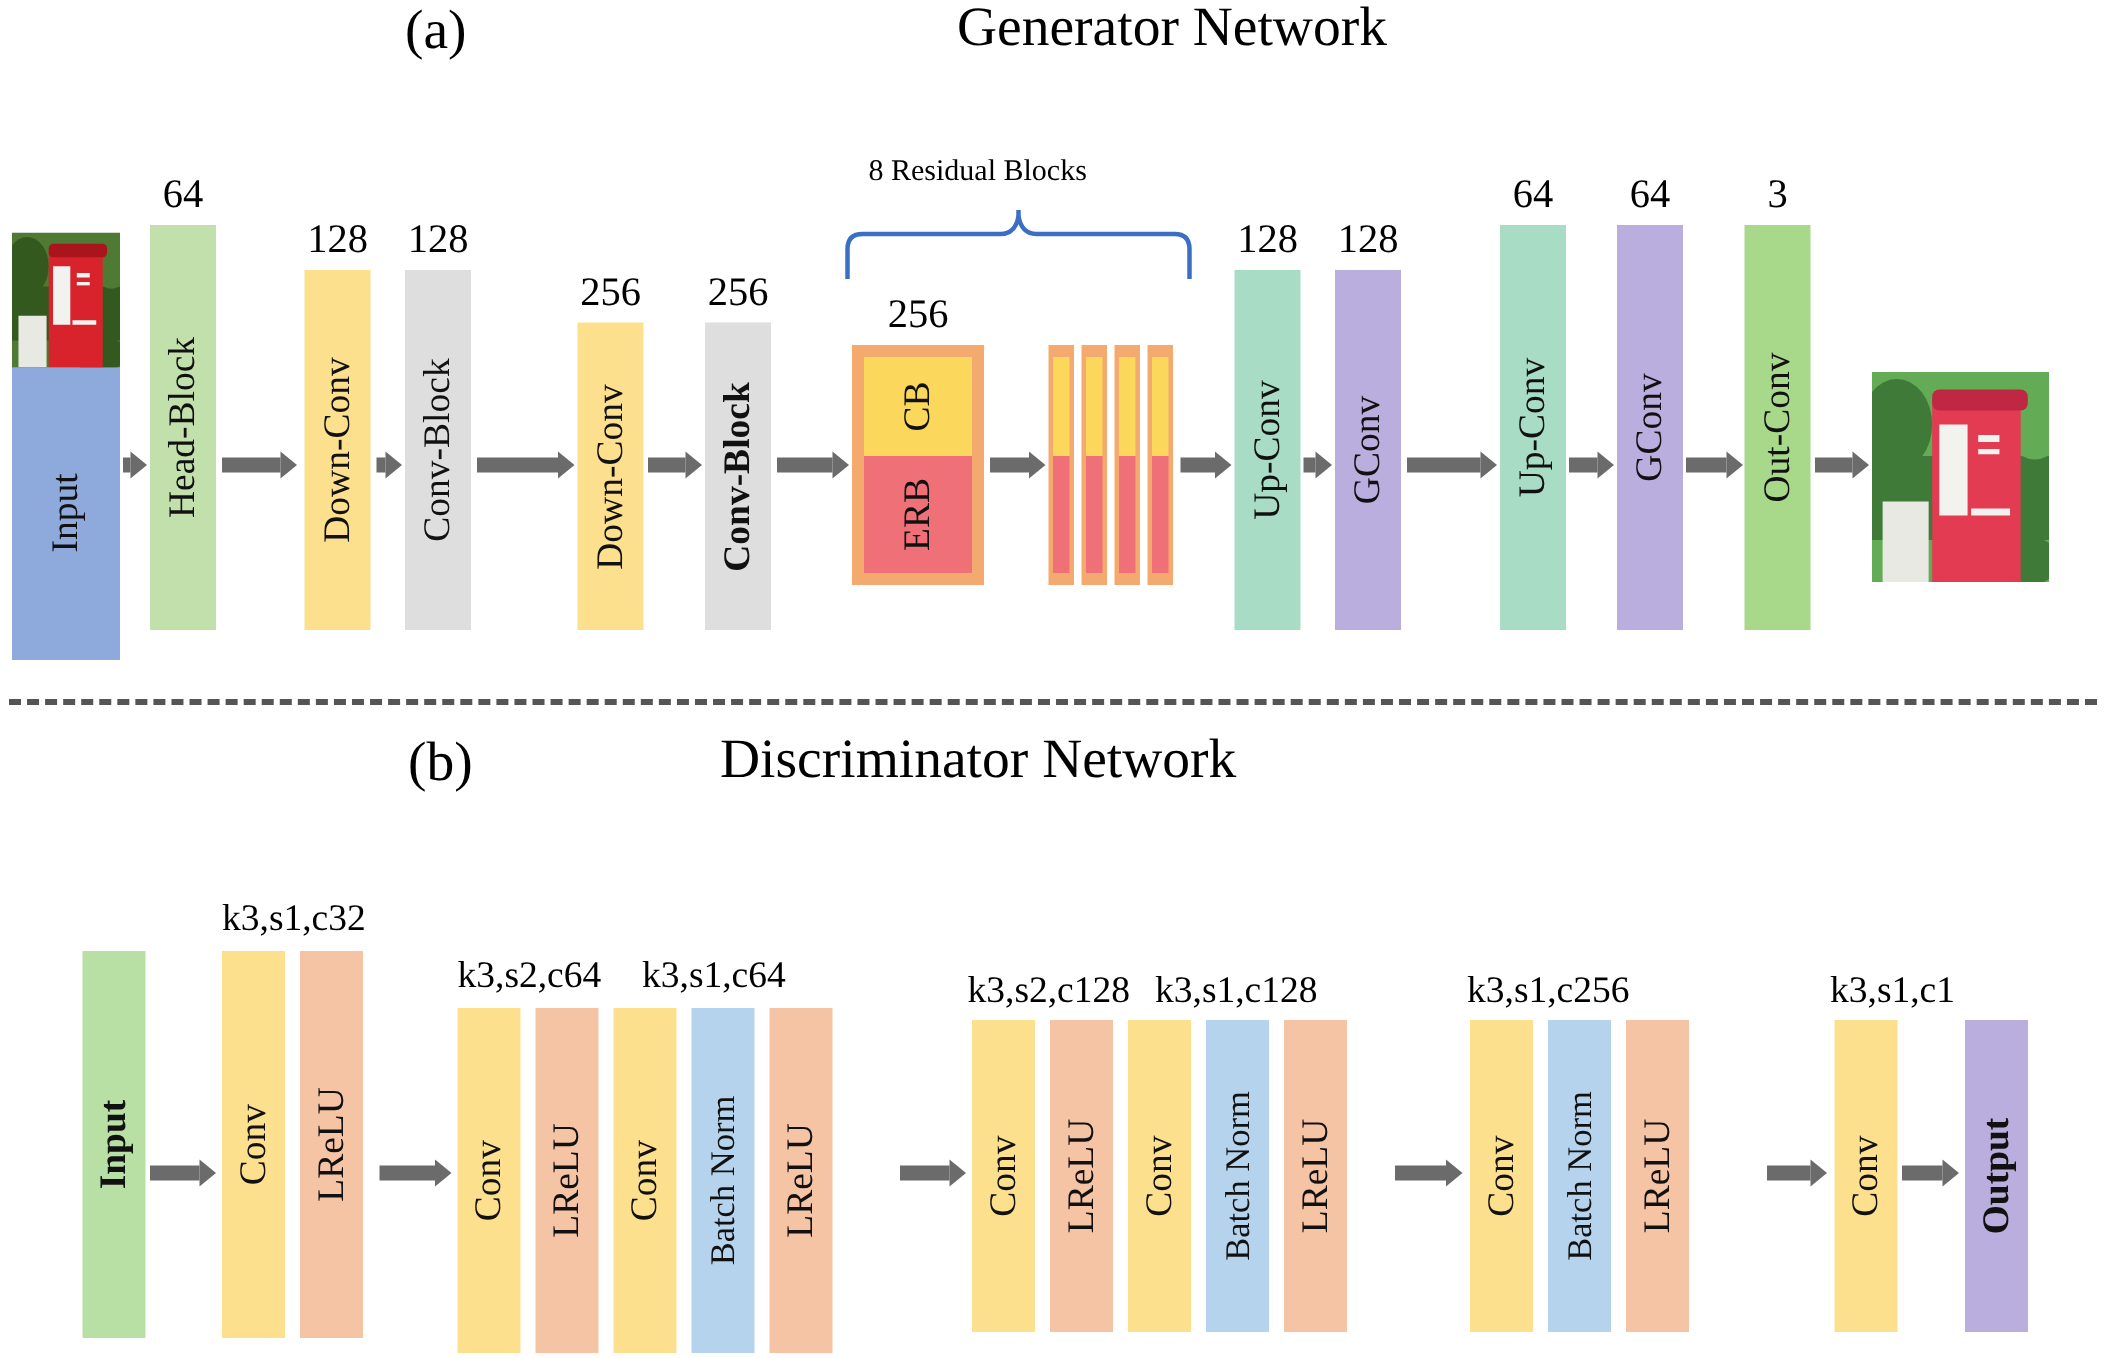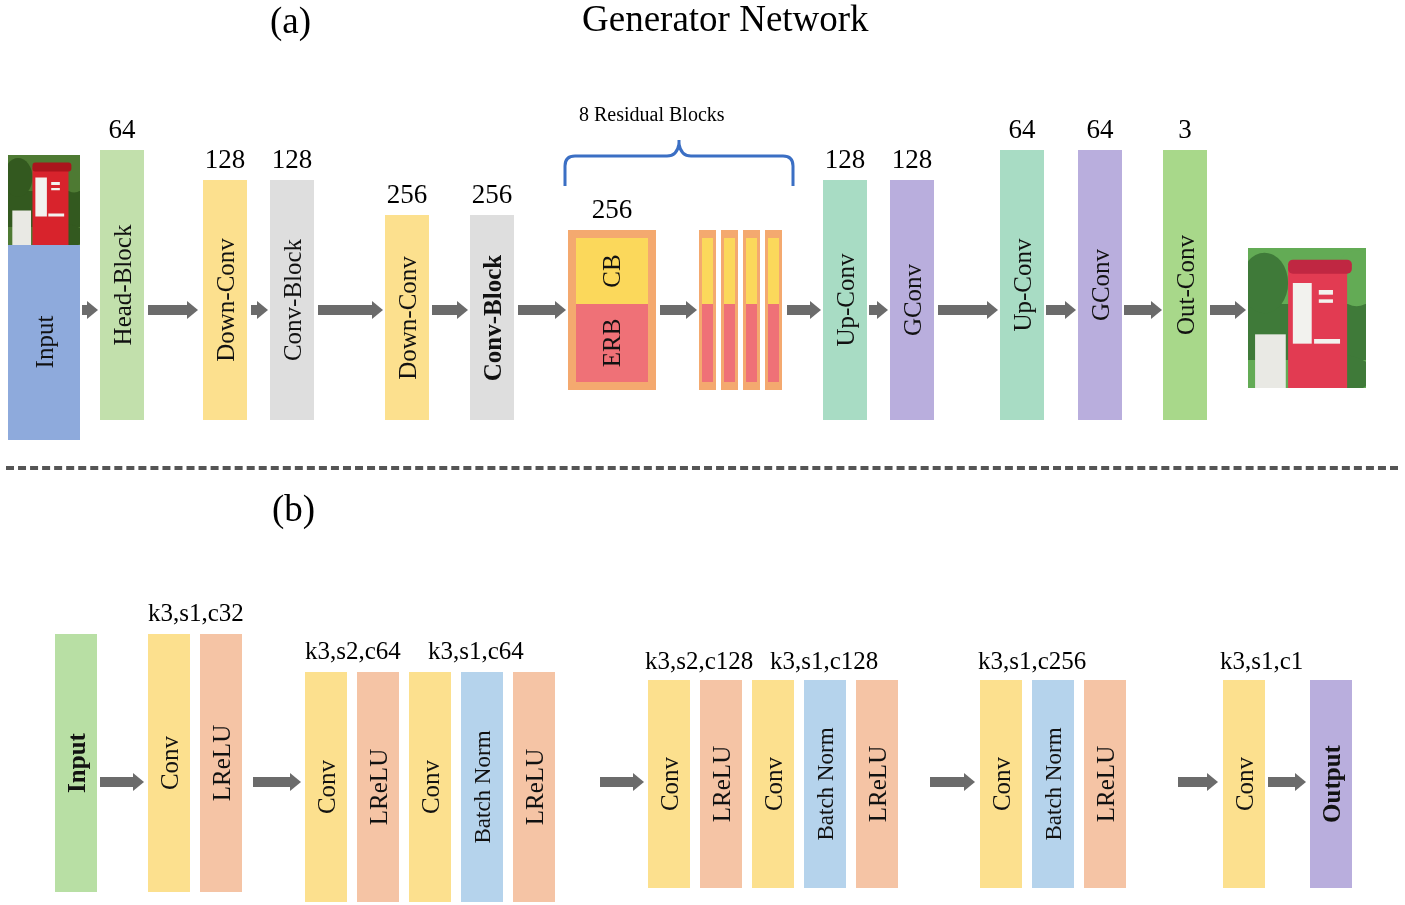--- a/index.html
+++ b/index.html
@@ -55,21 +55,21 @@
 
   
   .divider{position:absolute;height:0;border-top:4px dashed #555;}
 </style>
 </head>
 <body>
 
 <div class="stage">
 
   <div class="panel-letter" style="left:270px;top:2px;">(a)</div>
-  <div class="panel-title" style="left:582px;top:0px;">Generator Network</div>
+  <div class="panel-title" style="left:638px;top:0px;">Generator Network</div>
 
   <div id="gen-layer">
       <div class="blk" style="left:8px;top:243px;width:72px;height:197px;background:#8eaadc;">
         <div class="vlabel">Input</div>
       </div>
       <div class="blk" style="left:100px;top:150px;width:44px;height:270px;background:#c2e0ac;">
         <div class="vlabel">Head-Block</div>
       </div>
       <div class="chan" style="left:100px;top:116px;width:44px;">64</div>
       <div class="blk" style="left:203px;top:180px;width:44px;height:240px;background:#fce08e;">
@@ -218,20 +218,21 @@
       </div>
       <div class="arrow" style="left:1210px;top:301px;width:36px;">
         <div class="shaft" style="width:25px;"></div>
         <div class="head" style="left:25px;"></div>
       </div>
     </div>
 
   <div class="divider" style="left:6px;top:466px;width:1392px;"></div>
 
   <div class="panel-letter" style="left:272px;top:490px;">(b)</div>
+  <div class="panel-title" style="left:480px;top:488px;">Discriminator Network</div>
 
   <div id="dis-layer">
       <div class="blk bold" style="left:55px;top:634px;width:42px;height:258px;background:#b8dfa4;">
         <div class="vlabel">Input</div>
       </div>
       <div class="blk" style="left:148px;top:634px;width:42px;height:258px;background:#fce08e;">
         <div class="vlabel">Conv</div>
       </div>
       <div class="blk" style="left:200px;top:634px;width:42px;height:258px;background:#f5c4a5;">
         <div class="vlabel">LReLU</div>

